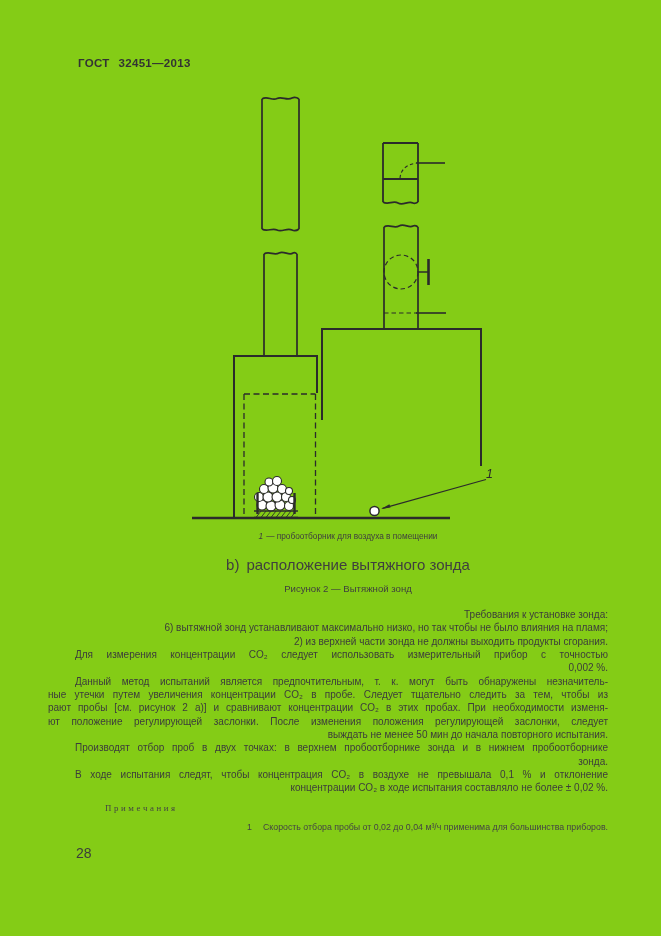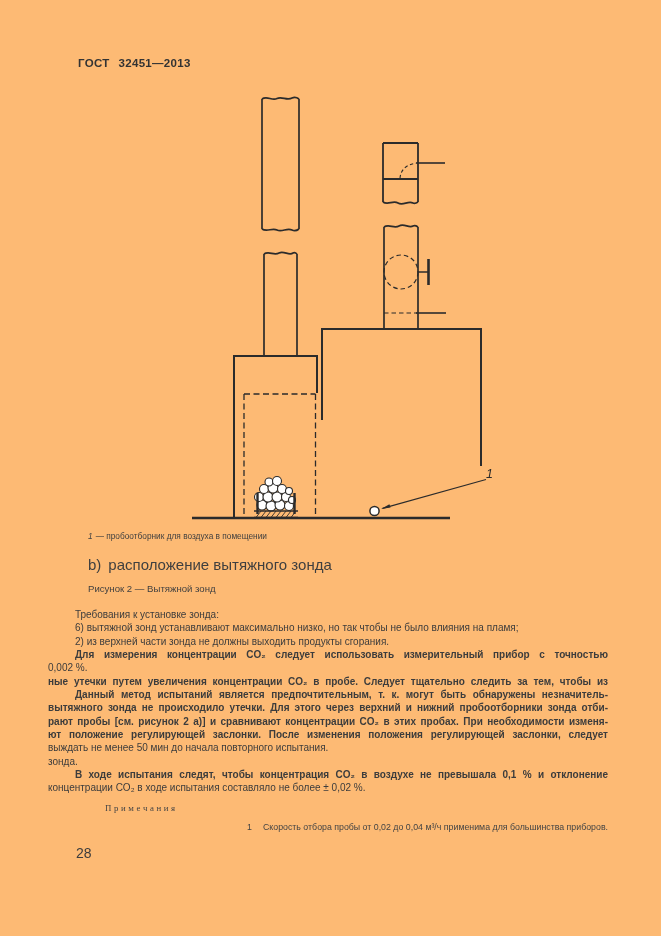--- a/index.html
+++ b/index.html
@@ -1,48 +1,48 @@
 <!DOCTYPE html>
 <html lang="ru"><head>
 <meta charset="utf-8">
 <style>
   html,body{margin:0;padding:0;background:#fff;}
   .page{
     position:relative;
     width:661px;height:936px;
-    background:#fdba74;
+    background:#84cc16;
     font-family:"Liberation Sans","DejaVu Sans",sans-serif;
     color:#3d3d3d;
     overflow:hidden;
     outline:1px solid #e4e4e4;
   }
   
   .hdr{
     position:absolute;left:78px;top:57px;
     font-size:11.5px;font-weight:bold;color:#333;
     letter-spacing:.3px;
   }
   .hdr .num{margin-left:9px;}
   
   .fig-svg{position:absolute;left:160px;top:85px;width:360px;height:520px;}
   .fig-svg *{vector-effect:none;}
   
-  .figtxt{position:absolute;left:88px;width:520px;text-align:left;color:#3f3f3f;}
+  .figtxt{position:absolute;left:88px;width:520px;text-align:center;color:#3f3f3f;}
   .fig-key{top:531px;font-size:8.3px;}
   .fig-key .kn{font-style:italic;margin-right:3px;}
   .fig-sub{top:556px;font-size:15px;}
   .fig-sub .sl{margin-right:7px;}
   .fig-cap{top:583px;font-size:9.6px;}
   
   .body-block{
     position:absolute;left:48px;top:608px;width:560px;
     font-size:10px;line-height:13.35px;color:#3c3c3c;
   }
-  .ln{text-align:left;}
-  .ln.j{text-align:justify;text-align-last:justify;font-weight:bold;}
+  .ln{text-align:right;}
+  .ln.j{text-align:justify;text-align-last:justify;}
   .ln.ind{text-indent:27px;}
   .notes{margin-top:7px;font-size:8.8px;line-height:12px;color:#444;}
   .notes-h{margin-left:57px;margin-bottom:7px;letter-spacing:.2px;white-space:pre;font-family:Liberation Serif, serif;}
   .note-line{margin-left:49px;text-align:right;}
   .note-line .nn{margin-right:11px;}
   .pageno{
     position:absolute;left:76px;top:845px;
     font-size:14px;color:#3c3c3c;
   }
 </style>
@@ -161,26 +161,26 @@
   </div>
 
   <div class="figtxt fig-cap">Рисунок 2 — Вытяжной зонд</div>
 
   <div class="body-block">
     <div class="ln ind">Требования к установке зонда:</div>
     <div class="ln ind">6) вытяжной зонд устанавливают максимально низко, но так чтобы не было влияния на пламя;</div>
     <div class="ln ind">2) из верхней части зонда не должны выходить продукты сгорания.</div>
     <div class="ln ind j">Для измерения концентрации CO₂ следует использовать измерительный прибор с точностью</div>
     <div class="ln">0,002 %.</div>
+    <div class="ln ind j">Данный метод испытаний является предпочтительным, т. к. могут быть обнаружены незначитель-</div>
     <div class="ln j">ные утечки путем увеличения концентрации CO₂ в пробе. Следует тщательно следить за тем, чтобы из</div>
-    <div class="ln ind j">Данный метод испытаний является предпочтительным, т. к. могут быть обнаружены незначитель-</div>
-    <div class="ln j">вытяжного зонда не происходило утечки. Для этого через верхний и нижний пробоотборники зонда отби-</div>
     <div class="ln j">рают пробы [см. рисунок 2 а)] и сравнивают концентрации CO₂ в этих пробах. При необходимости изменя-</div>
     <div class="ln j">ют положение регулирующей заслонки. После изменения положения регулирующей заслонки, следует</div>
     <div class="ln">выждать не менее 50 мин до начала повторного испытания.</div>
+    <div class="ln ind j">Производят отбор проб в двух точках: в верхнем пробоотборнике зонда и в нижнем пробоотборнике</div>
     <div class="ln">зонда.</div>
     <div class="ln ind j">В ходе испытания следят, чтобы концентрация CO₂ в воздухе не превышала 0,1 % и отклонение</div>
     <div class="ln">концентрации CO₂ в ходе испытания составляло не более ± 0,02 %.</div>
 
     <div class="notes">
       <div class="notes-h">П р и м е ч а н и я</div>
       <div class="note-line">
         <span class="nn">1</span><span>Скорость отбора пробы от 0,02 до 0,04 м³/ч применима для большинства приборов.</span>
       </div>
     </div>

